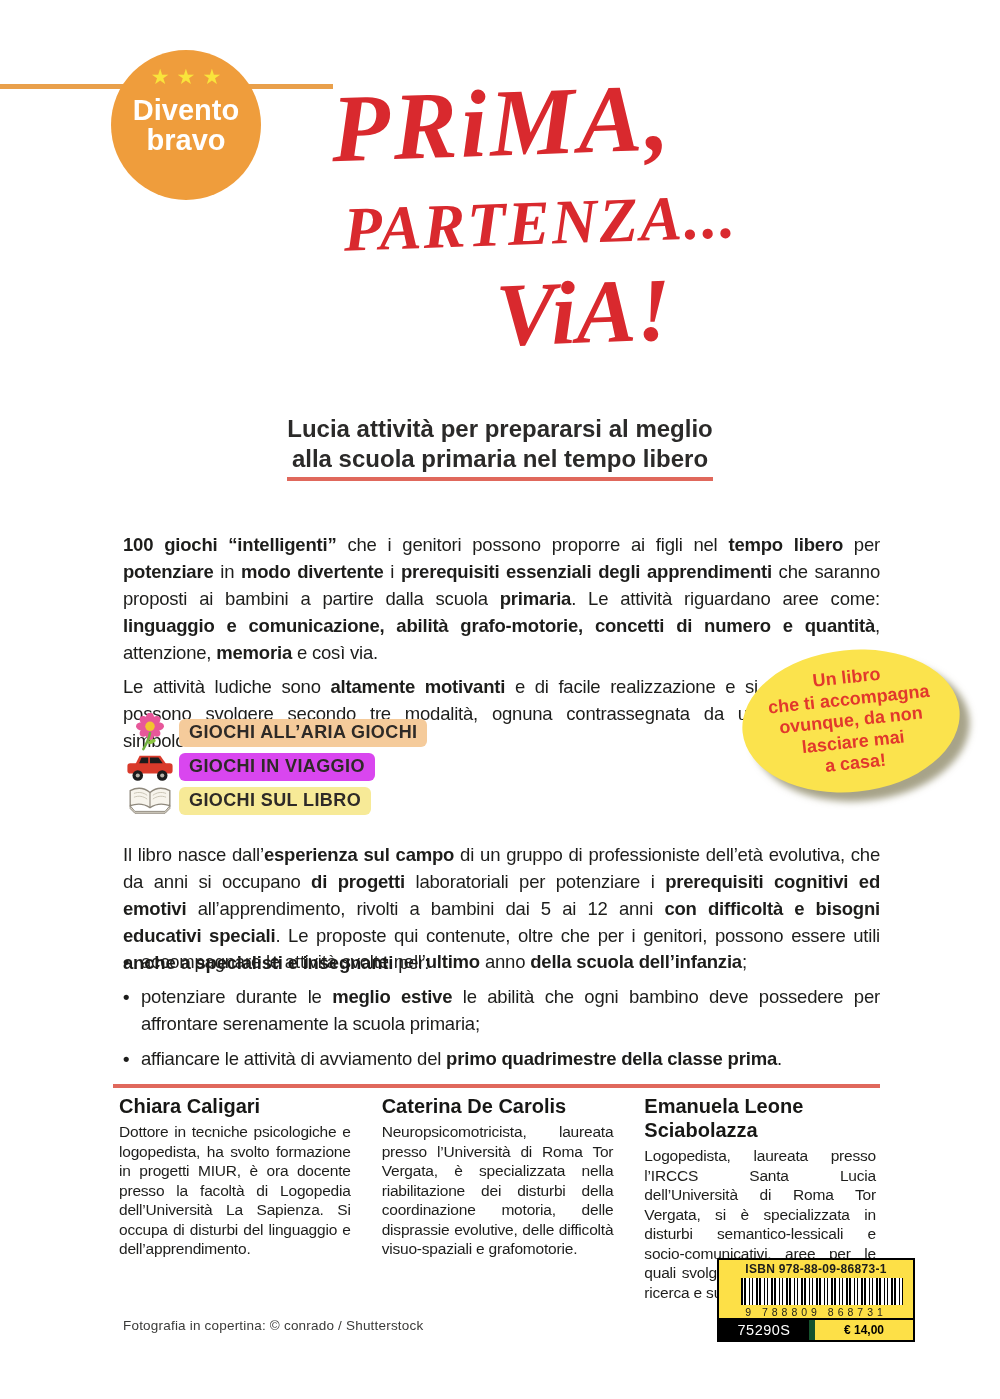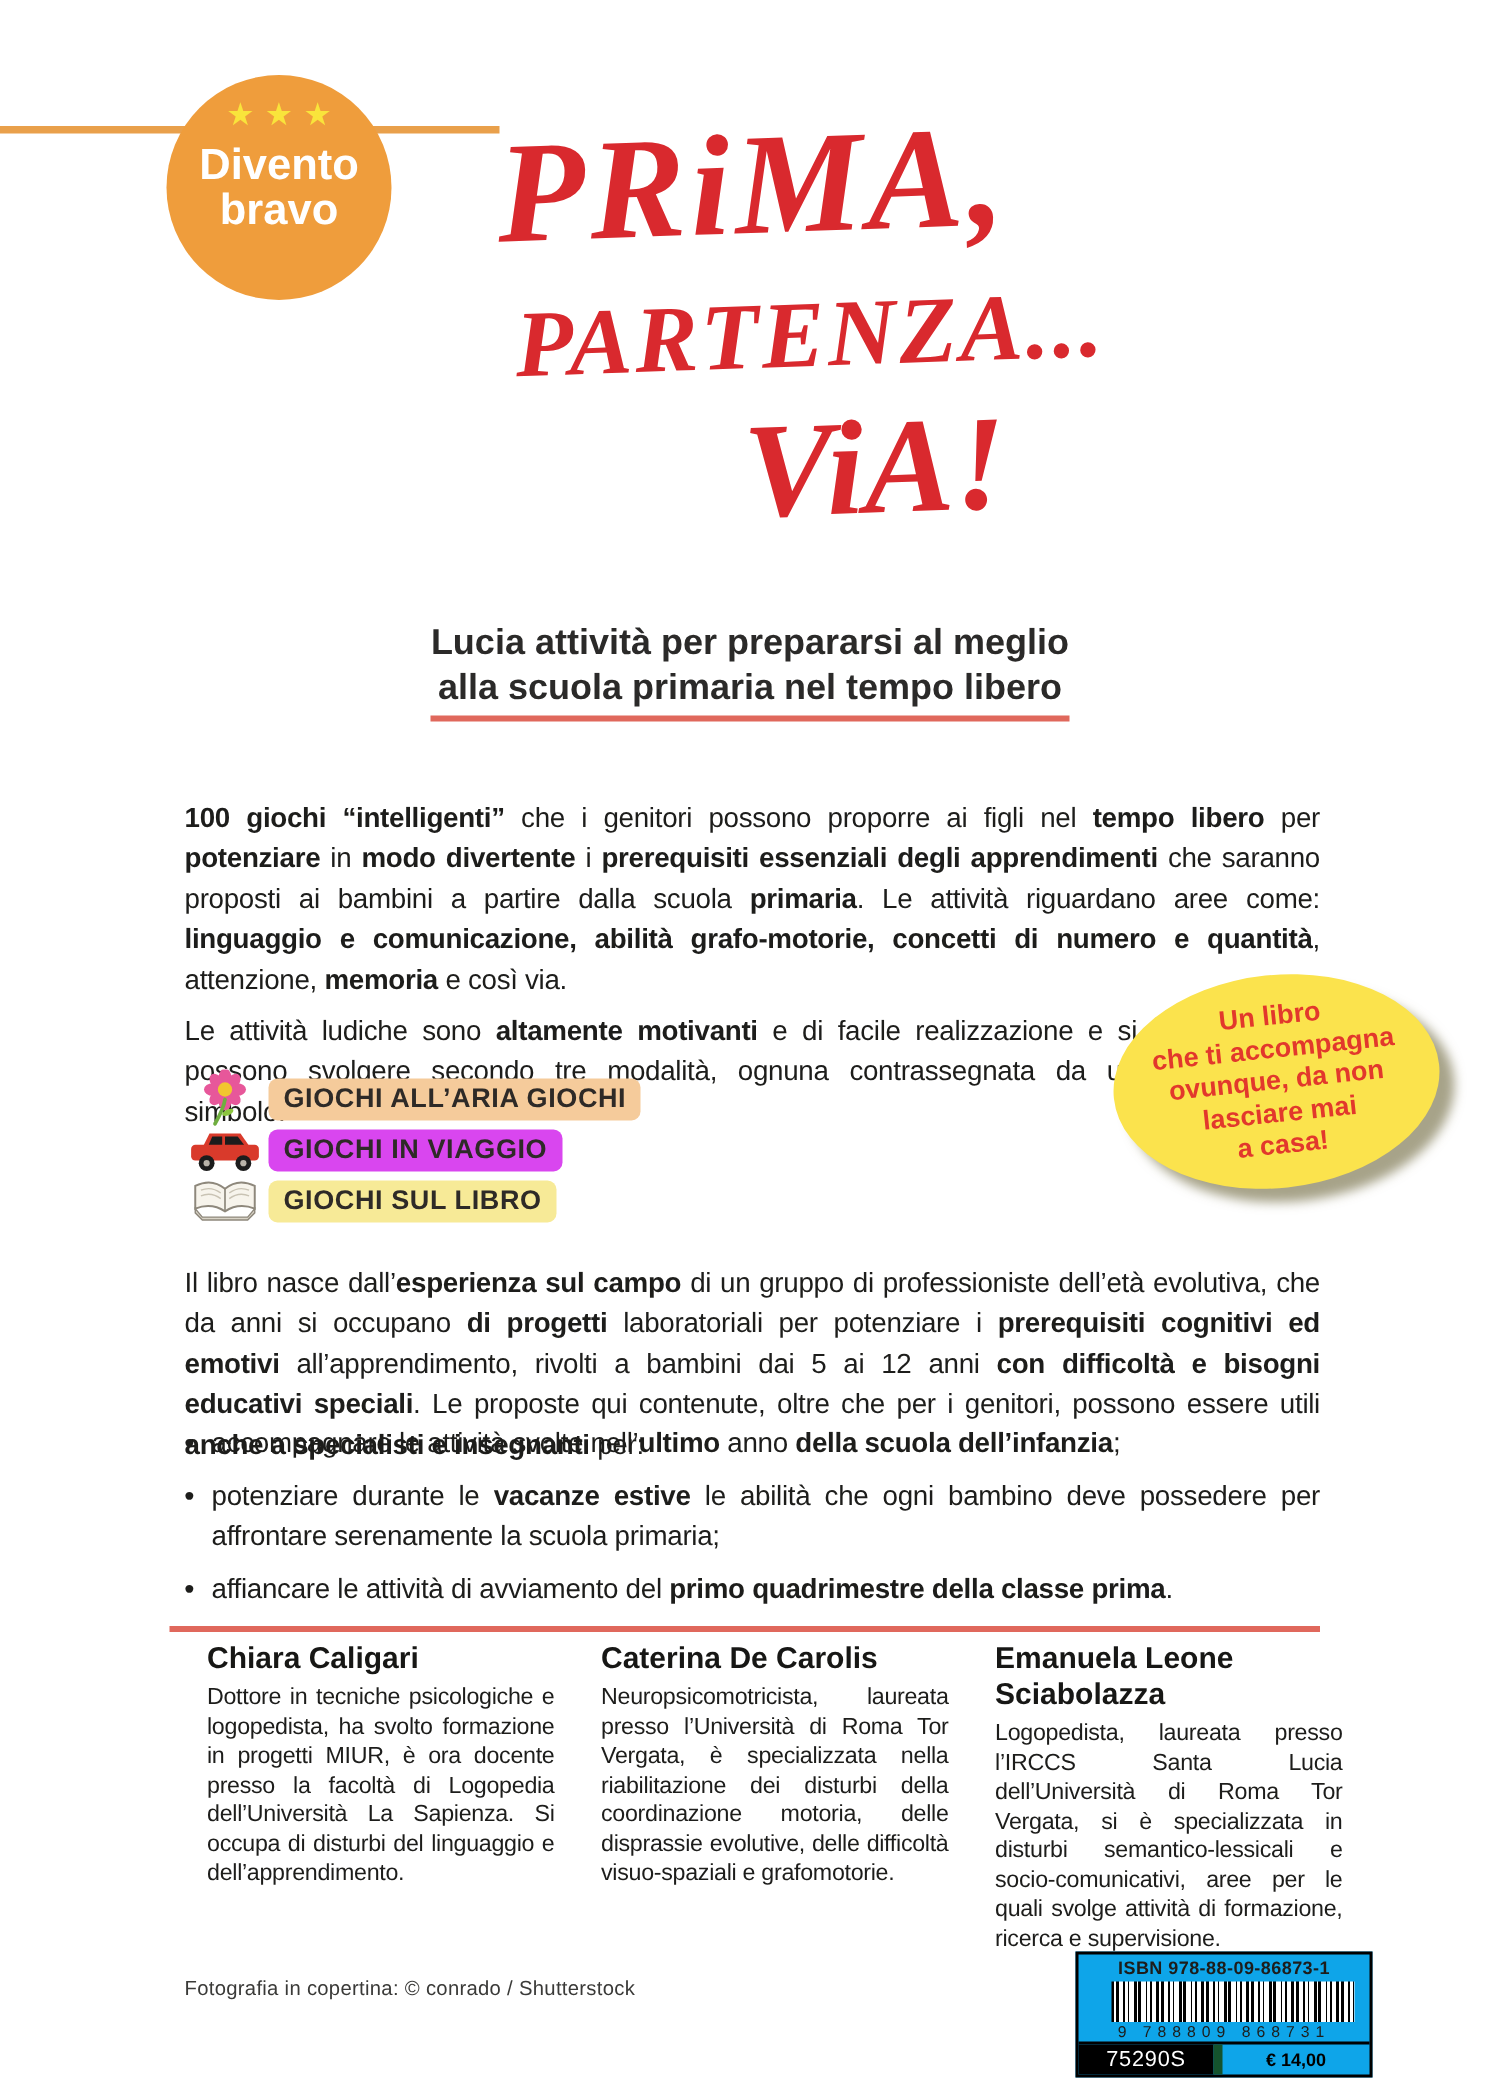--- a/index.html
+++ b/index.html
@@ -56,28 +56,28 @@
   .bubble-text{color:#e2382c;font-weight:700;font-size:18px;line-height:1.2;white-space:pre-line;}
 
   
   .bullets{position:absolute;left:123px;top:948px;width:757px;margin:0;padding:0;list-style:none;}
   .bullets li{position:relative;padding-left:18px;font-size:18.5px;line-height:27px;
     letter-spacing:-0.2px;text-align:justify;margin-bottom:8px;}
   .bullets li::before{content:"•";position:absolute;left:0;top:0;font-weight:700;}
 
   
   .authors-rule{position:absolute;left:113px;top:1084px;width:767px;height:4px;background:#e0685c;}
-  .authors{position:absolute;left:138px;top:1094px;width:757px;display:flex;gap:31px;}
+  .authors{position:absolute;left:119px;top:1094px;width:757px;display:flex;gap:31px;}
   .author{flex:1;}
   .author-name{font-weight:700;font-size:20px;line-height:24px;margin-bottom:4px;color:#171715;}
   .author-bio{font-size:15.5px;line-height:19.5px;letter-spacing:-0.2px;text-align:justify;color:#1d1d1b;}
 
   
-  .barcode-box{position:absolute;left:717px;top:1301px;width:198px;height:84px;
-    border:2px solid #000;background:#0ea5e9;box-sizing:border-box;display:flex;flex-direction:column;}
+  .barcode-box{position:absolute;left:717px;top:1258px;width:198px;height:84px;
+    border:2px solid #000;background:#fde047;box-sizing:border-box;display:flex;flex-direction:column;}
   .isbn-line{font-size:12px;font-weight:700;text-align:center;margin-top:2px;letter-spacing:0.3px;}
   .bars{height:30px;margin:2px 10px 0 22px;
     background:repeating-linear-gradient(90deg,#000 0 2px,#fff 2px 3px,#000 3px 5px,#fff 5px 8px,#000 8px 9px,#fff 9px 11px,#000 11px 12px,#fff 12px 15px);}
   .digits-line{font-size:10.5px;text-align:center;letter-spacing:4px;margin-top:1px;}
   .price-row{margin-top:auto;display:flex;height:23px;border-top:2px solid #000;}
   .price-code{width:90px;background:#000;color:#fff;font-weight:400;font-size:14.5px;
     display:flex;align-items:center;justify-content:center;letter-spacing:0.5px;}
   .price-val{flex:1;border-left:6px solid #14532d;font-weight:700;font-size:12px;
     display:flex;align-items:center;justify-content:center;color:#000;}
 
@@ -168,21 +168,21 @@
 che ti accompagna
 ovunque, da non
 lasciare mai
 a casa!</div>
   </div>
 
   <p class="para para-3"><span>Il libro nasce dall’</span><span class="b">esperienza sul campo</span><span> di un gruppo di professioniste dell’età evolutiva, che da anni si occupano </span><span class="b">di progetti</span><span> laboratoriali per potenziare i </span><span class="b">prerequisiti cognitivi ed emotivi</span><span> all’apprendimento, rivolti a bambini dai 5 ai 12 anni </span><span class="b">con difficoltà e bisogni educativi speciali</span><span>. Le proposte qui contenute, oltre che per i genitori, possono essere utili </span><span class="b">anche a specialisti e insegnanti</span><span> per:</span></p>
 
   <ul class="bullets">
     <li><span>accompagnare le attività svolte nell’</span><span class="b">ultimo</span><span> anno </span><span class="b">della scuola dell’infanzia</span><span>;</span></li>
-    <li><span>potenziare durante le </span><span class="b">vacanze estive</span><span> le abilità che ogni bambino deve possedere per affrontare serenamente la scuola primaria;</span></li>
+    <li><span>potenziare durante le </span><span class="b">meglio estive</span><span> le abilità che ogni bambino deve possedere per affrontare serenamente la scuola primaria;</span></li>
     <li><span>affiancare le attività di avviamento del </span><span class="b">primo quadrimestre della classe prima</span><span>.</span></li>
   </ul>
 
   <div class="authors-rule"></div>
 
   <div class="authors">
     <div class="author">
       <div class="author-name">Chiara Caligari</div>
       <div class="author-bio">Dottore in tecniche psicologiche e logopedista, ha svolto formazione in progetti MIUR, è ora docente presso la facoltà di Logopedia dell’Università La Sapienza. Si occupa di disturbi del linguaggio e dell’apprendimento.</div>
     </div>

